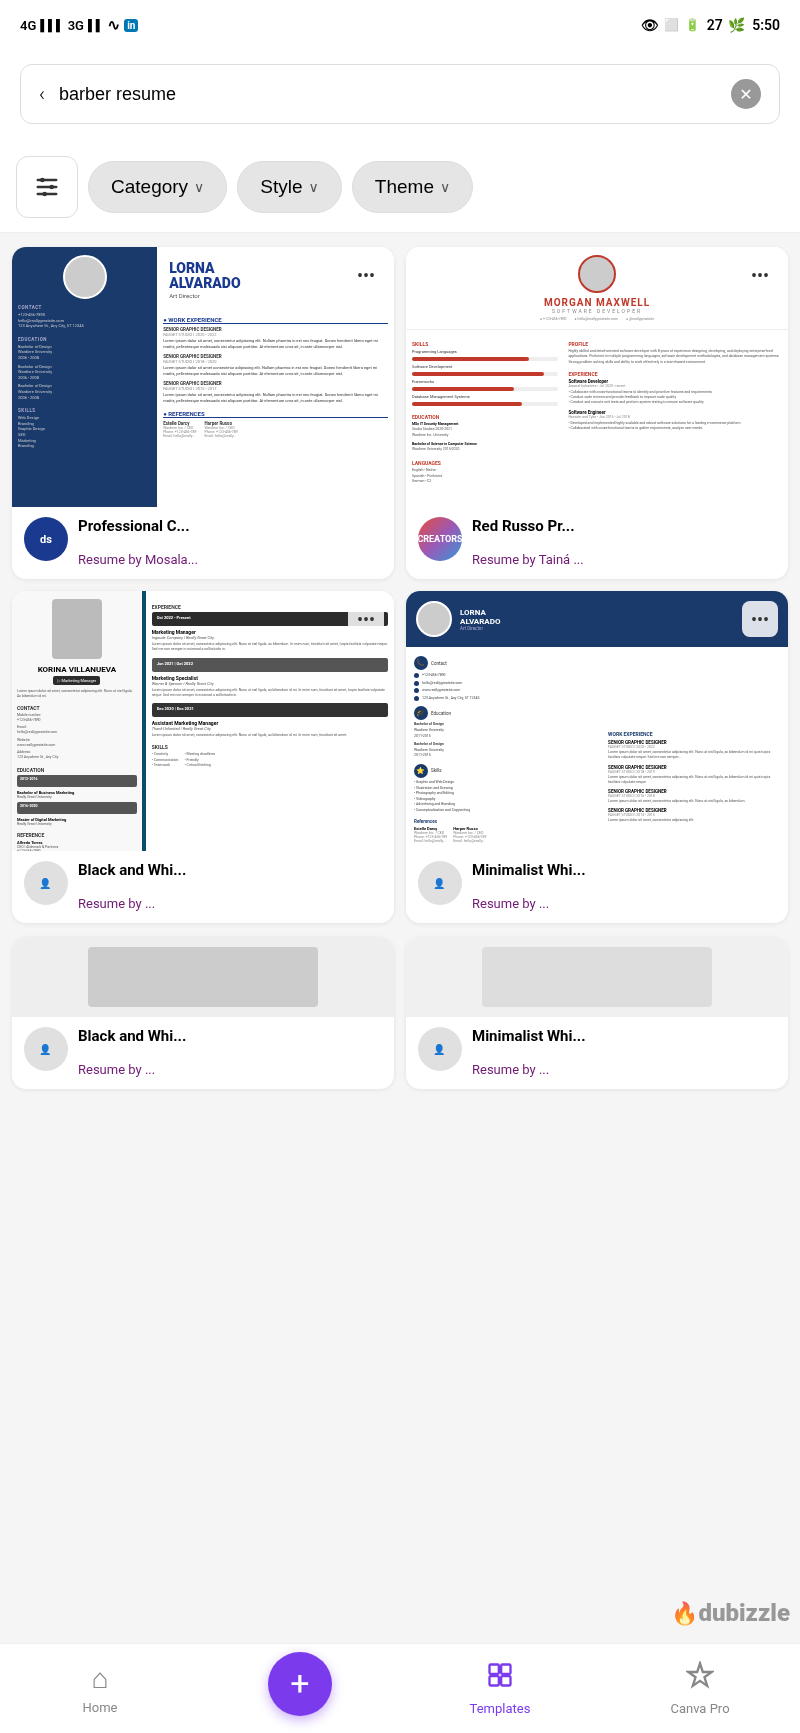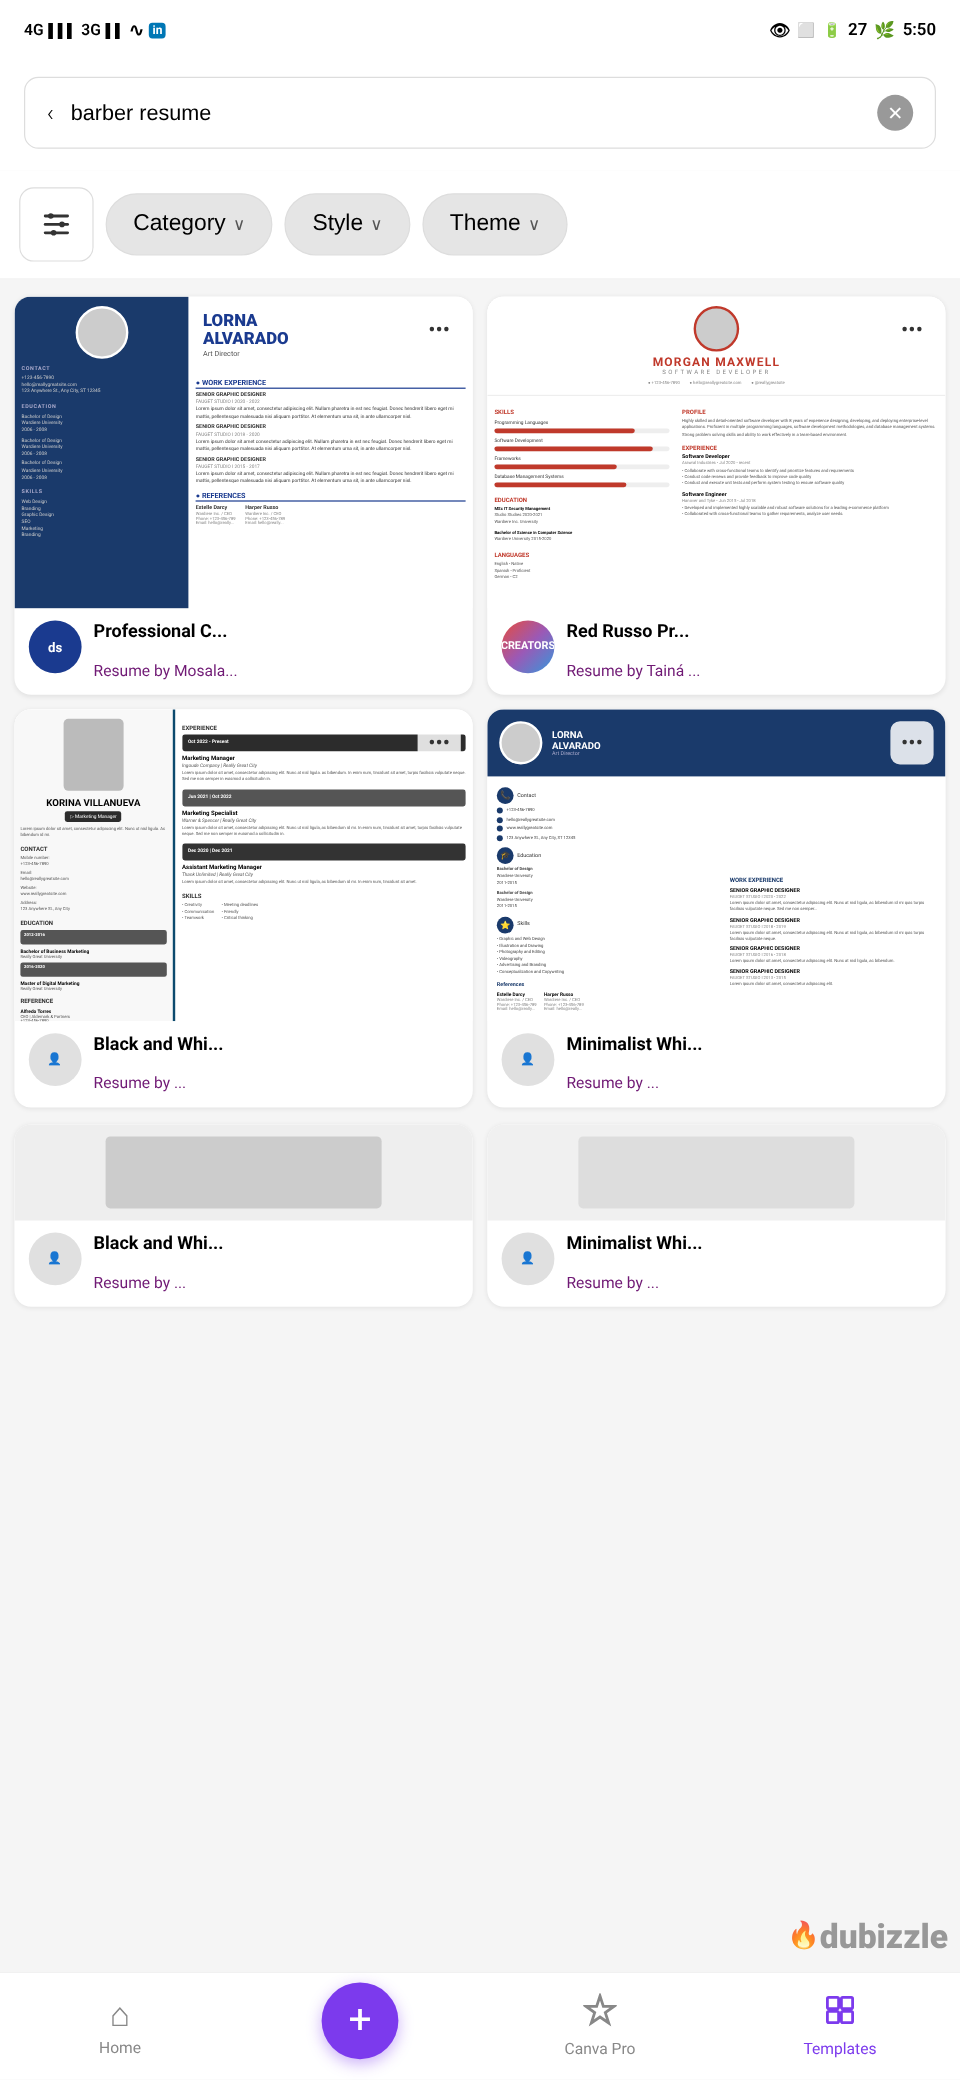--- a/index.html
+++ b/index.html
@@ -317,21 +317,21 @@
 
     
     .resume-marketing {
       background: #fff;
       display: flex;
     }
     .resume-marketing-left {
       width: 35%;
       background: #f8f8f8;
       padding: 8px 5px;
-      border-right: 2px solid #0c4a6e;
+      border-right: 4px solid #0c4a6e;
     }
     .resume-marketing-right {
       width: 65%;
       padding: 8px 6px;
     }
     .marketing-photo {
       width: 50px;
       height: 60px;
       background: #bbb;
       margin: 0 auto 6px;
@@ -518,21 +518,21 @@
       width: 300px;
       height: 60px;
       display: flex;
       align-items: center;
       justify-content: flex-end;
       padding-right: 10px;
       opacity: 0.85;
       pointer-events: none;
     }
     .watermark-text {
-      font-size: 28px;
+      font-size: 24px;
       font-weight: 900;
       color: #888;
     }
     .watermark-flame {
       font-size: 22px;
     }
 
     .bottom-spacer {
       height: 100px;
     }
@@ -965,36 +965,36 @@
   <div class="nav-item">
     <span class="nav-icon">⌂</span>
     <span class="nav-label">Home</span>
   </div>
   <div class="nav-item">
     <div class="nav-add">
       <span style="font-size:34px;line-height:1;margin-top:-2px;">+</span>
     </div>
   </div>
   <div class="nav-item">
-    <span class="nav-icon">
-      <svg width="28" height="28" viewBox="0 0 24 24" fill="none" stroke="#888" stroke-width="2">
-        <path d="M12 2l2.4 7.4H22l-6.2 4.5 2.4 7.4L12 17l-6.2 4.3 2.4-7.4L2 9.4h7.6z"></path>
-      </svg>
-    </span>
-    <span class="nav-label">Canva Pro</span>
-  </div>
-  <div class="nav-item">
     <span class="nav-icon active">
       <svg width="28" height="28" viewBox="0 0 24 24" fill="none" stroke="#7c3aed" stroke-width="2">
         <rect x="3" y="3" width="8" height="8" rx="1"></rect>
         <rect x="13" y="3" width="8" height="8" rx="1"></rect>
         <rect x="3" y="13" width="8" height="8" rx="1"></rect>
         <rect x="13" y="13" width="8" height="8" rx="1"></rect>
       </svg>
     </span>
     <span class="nav-label active">Templates</span>
   </div>
+  <div class="nav-item">
+    <span class="nav-icon">
+      <svg width="28" height="28" viewBox="0 0 24 24" fill="none" stroke="#888" stroke-width="2">
+        <path d="M12 2l2.4 7.4H22l-6.2 4.5 2.4 7.4L12 17l-6.2 4.3 2.4-7.4L2 9.4h7.6z"></path>
+      </svg>
+    </span>
+    <span class="nav-label">Canva Pro</span>
+  </div>
 </div>
 
 <div class="watermark">
   <span class="watermark-flame">🔥</span>
   <span class="watermark-text">dubizzle</span>
 </div>
 
 </body></html>

